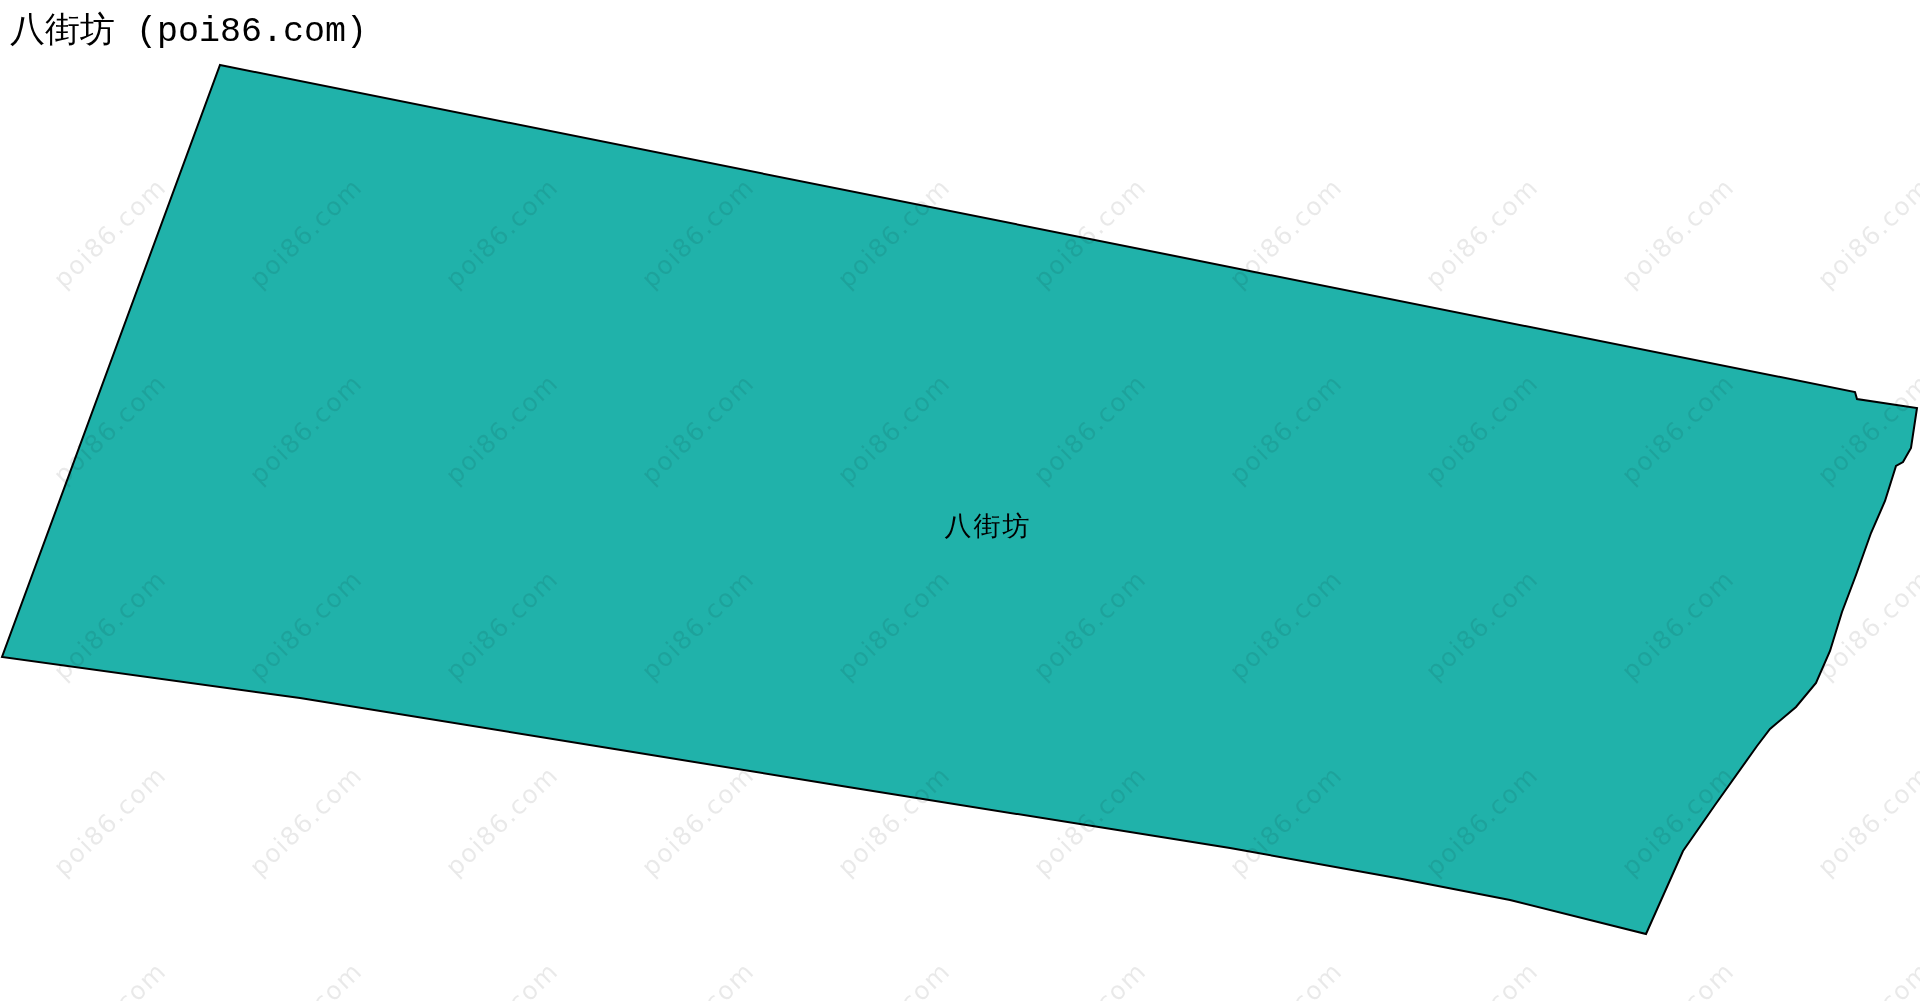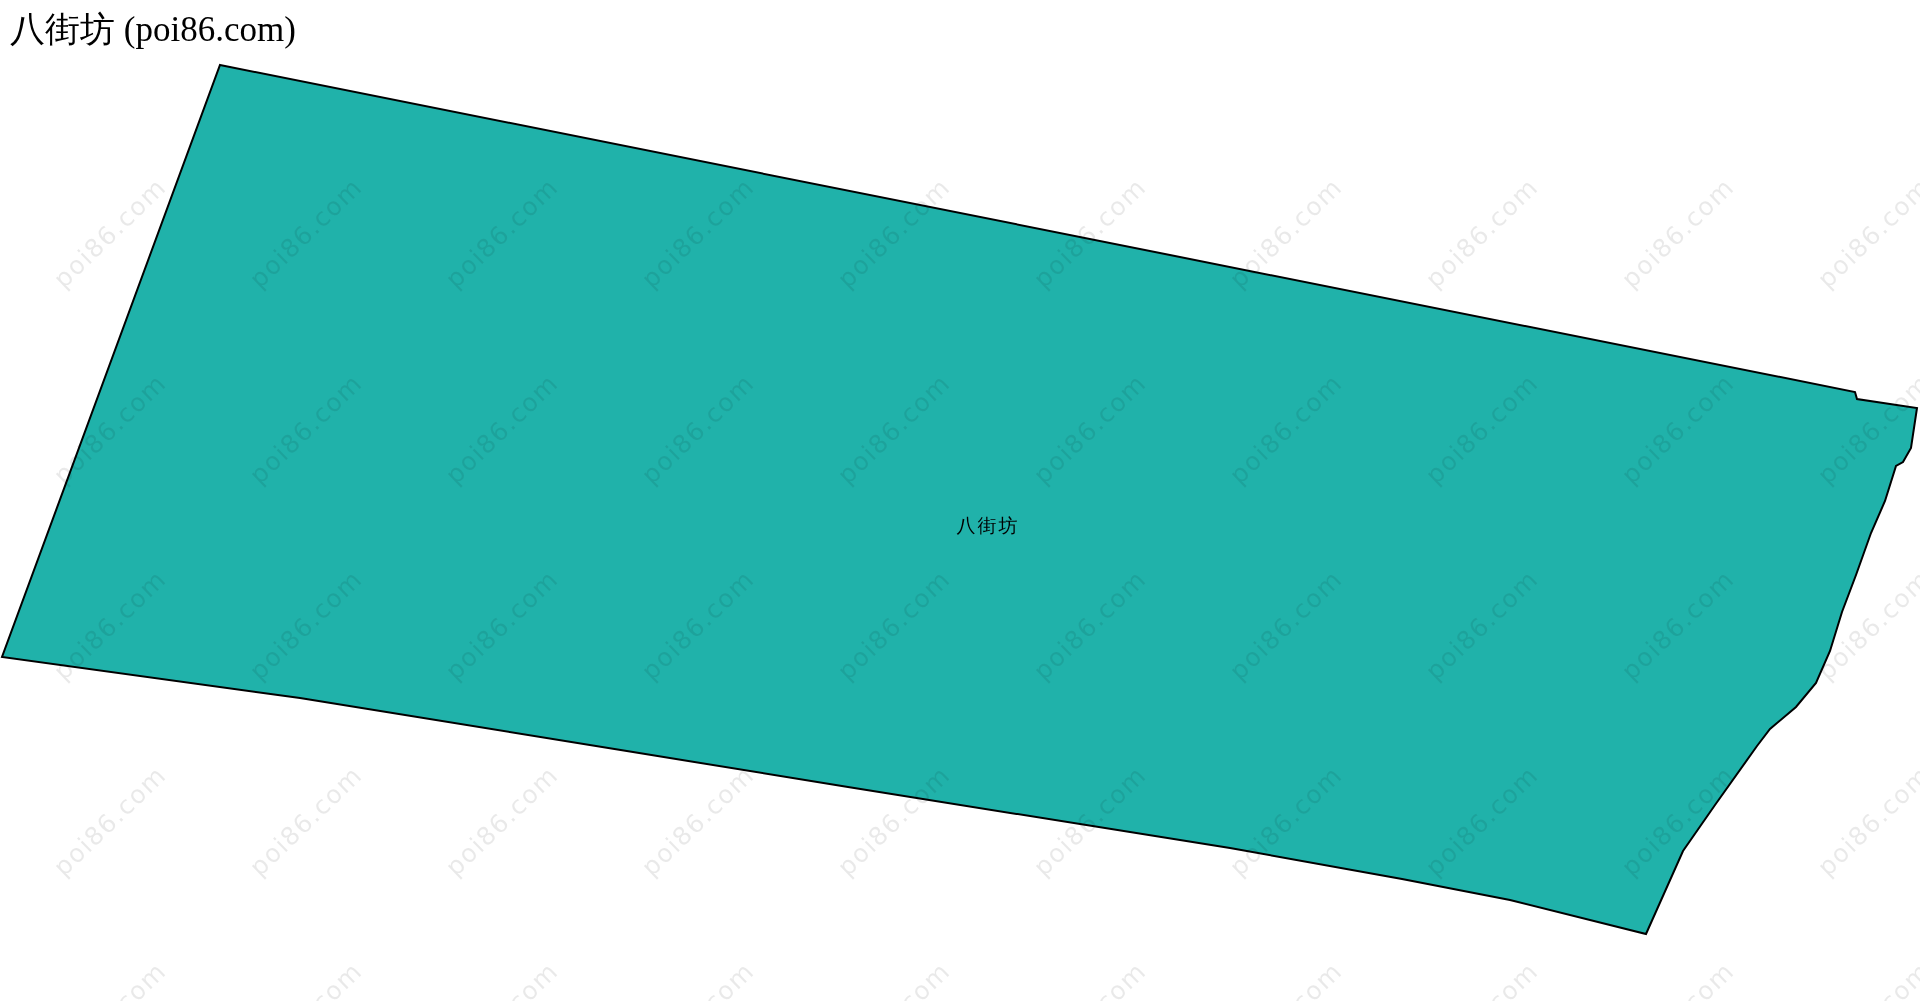--- a/index.html
+++ b/index.html
@@ -46,27 +46,27 @@
     user-select: none;
   }
   .page-title {
     position: absolute;
     left: 10px;
     top: 6px;
     margin: 0;
     font-size: 35px;
     font-weight: 500;
     color: #000000;
-    font-family: Liberation Serif, serif;
+    font-family: Liberation Mono, monospace;
     white-space: nowrap;
   }
   .region-label {
     position: absolute;
     transform: translate(-50%, -50%);
-    font-size: 19px;
+    font-size: 27px;
     letter-spacing: 2px;
     color: #000000;
     font-family: Liberation Serif, serif;
     white-space: nowrap;
   }
 </style>
 </head>
 <body>
 
 <div class="map-canvas">

